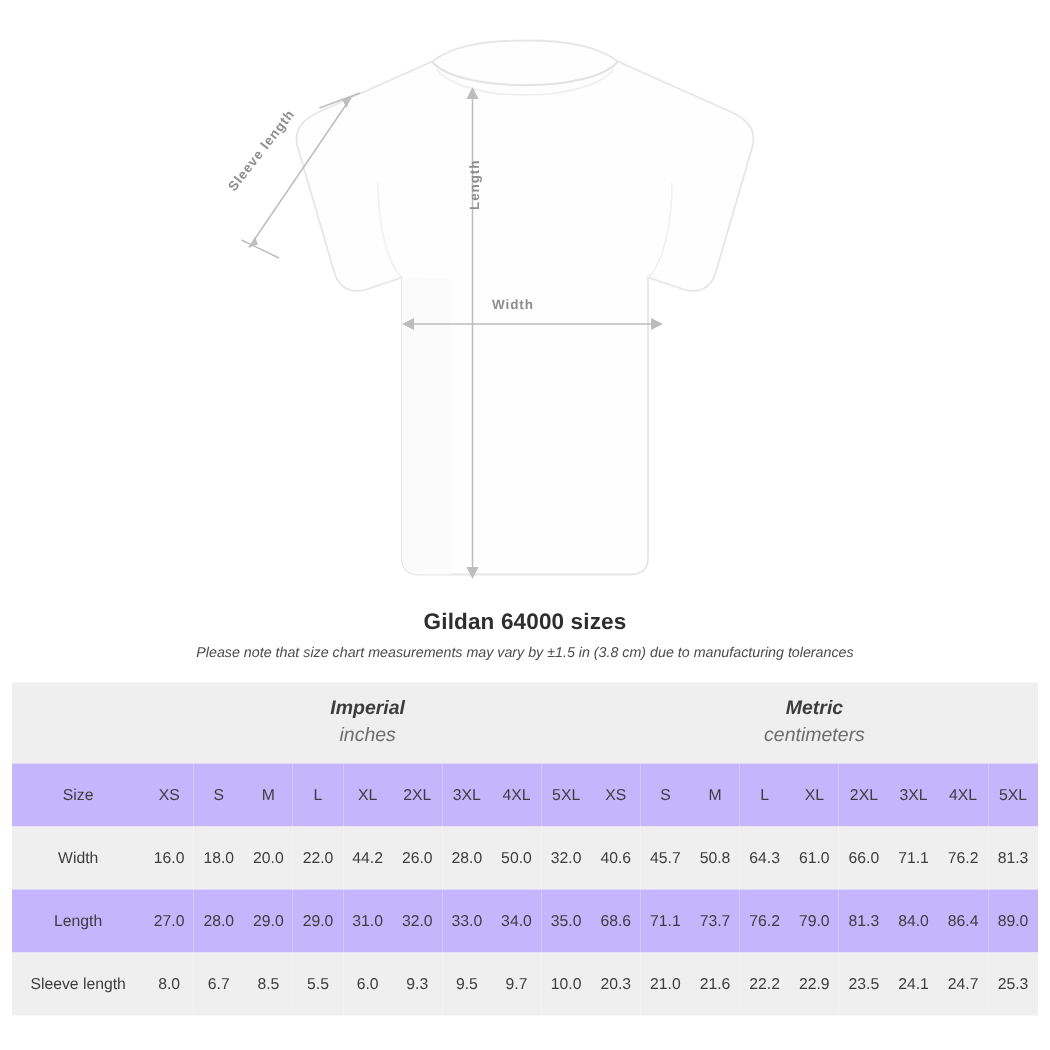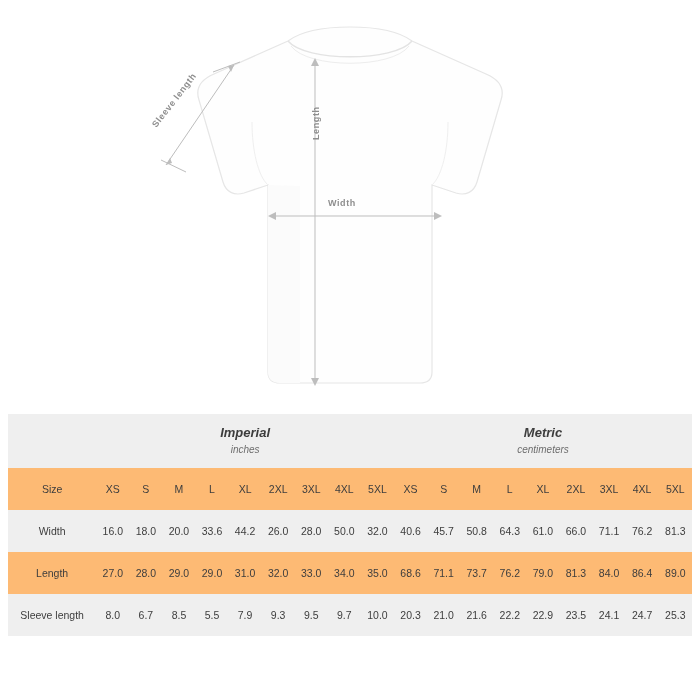--- a/index.html
+++ b/index.html
@@ -92,35 +92,35 @@
     color: #3d3d3d;
     padding: 0;
     height: 42px;
     vertical-align: middle;
     font-weight: normal;
   }
   .band {
     background: #efefef;
   }
   .band-white {
-    background: #fdba74;
+    background: #c4b5fd;
   }
   .unit-head {
     height: 54px;
   }
   .unit-name {
     font-size: 13px;
     font-style: italic;
     font-weight: bold;
     color: #3d3d3d;
     display: block;
     line-height: 1.25;
   }
   .unit-sub {
-    font-size: 10px;
+    font-size: 13px;
     font-style: italic;
     color: #6d6d6d;
     display: block;
     line-height: 1.5;
   }
   .row-label {
     font-weight: bold;
     font-size: 10.5px;
     color: #3d3d3d;
   }
@@ -192,20 +192,24 @@
       </g>
       <polygon points="268,216 276,212 276,220" fill="#bdbdbd"></polygon>
       <polygon points="442,216 434,212 434,220" fill="#bdbdbd"></polygon>
     </svg>
 
     <span class="measure-label label-sleeve">Sleeve length</span>
     <span class="measure-label label-length">Length</span>
     <span class="measure-label label-width">Width</span>
   </div>
 
+  <div class="title-block">
+    <h1 class="chart-title">Gildan 64000 sizes</h1>
+    <p class="chart-note">Please note that size chart measurements may vary by ±1.5 in (3.8 cm) due to manufacturing tolerances</p>
+  </div>
 
   <div class="table-wrap">
     <table class="sizes">
       <colgroup>
         <col class="col-label">
         <col class="col-size">
           <col class="col-size">
           <col class="col-size">
           <col class="col-size">
           <col class="col-size">
@@ -257,21 +261,21 @@
           <td>3XL</td>
           <td>4XL</td>
           <td>5XL</td>
         </tr>
 
         <tr class="band">
           <td class="row-label">Width</td>
           <td>16.0</td>
           <td>18.0</td>
           <td>20.0</td>
-          <td>33.6</td>
+          <td>22.0</td>
           <td>44.2</td>
           <td>26.0</td>
           <td>28.0</td>
           <td>50.0</td>
           <td>32.0</td>
           <td>40.6</td>
           <td>45.7</td>
           <td>50.8</td>
           <td>64.3</td>
           <td>61.0</td>
@@ -302,21 +306,21 @@
           <td>86.4</td>
           <td>89.0</td>
         </tr>
 
         <tr class="band">
           <td class="row-label">Sleeve length</td>
           <td>8.0</td>
           <td>6.7</td>
           <td>8.5</td>
           <td>5.5</td>
-          <td>7.9</td>
+          <td>6.0</td>
           <td>9.3</td>
           <td>9.5</td>
           <td>9.7</td>
           <td>10.0</td>
           <td>20.3</td>
           <td>21.0</td>
           <td>21.6</td>
           <td>22.2</td>
           <td>22.9</td>
           <td>23.5</td>

